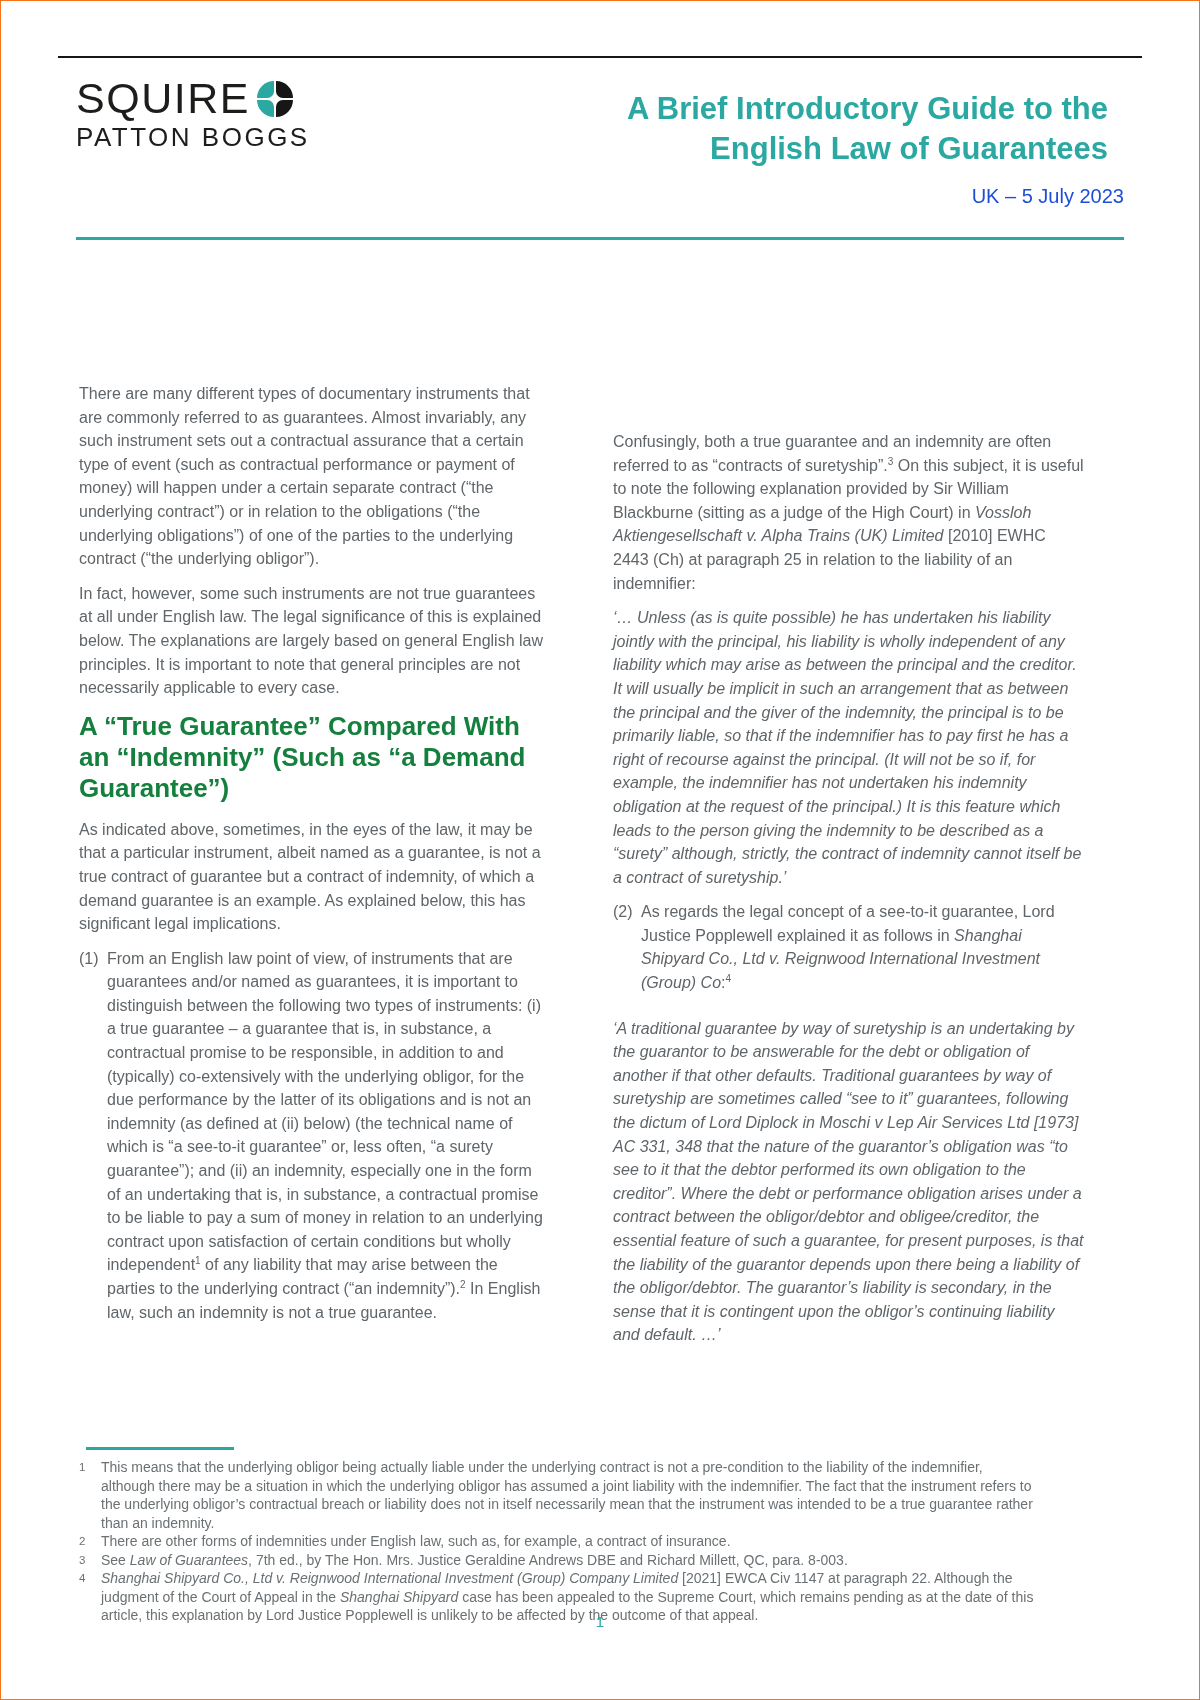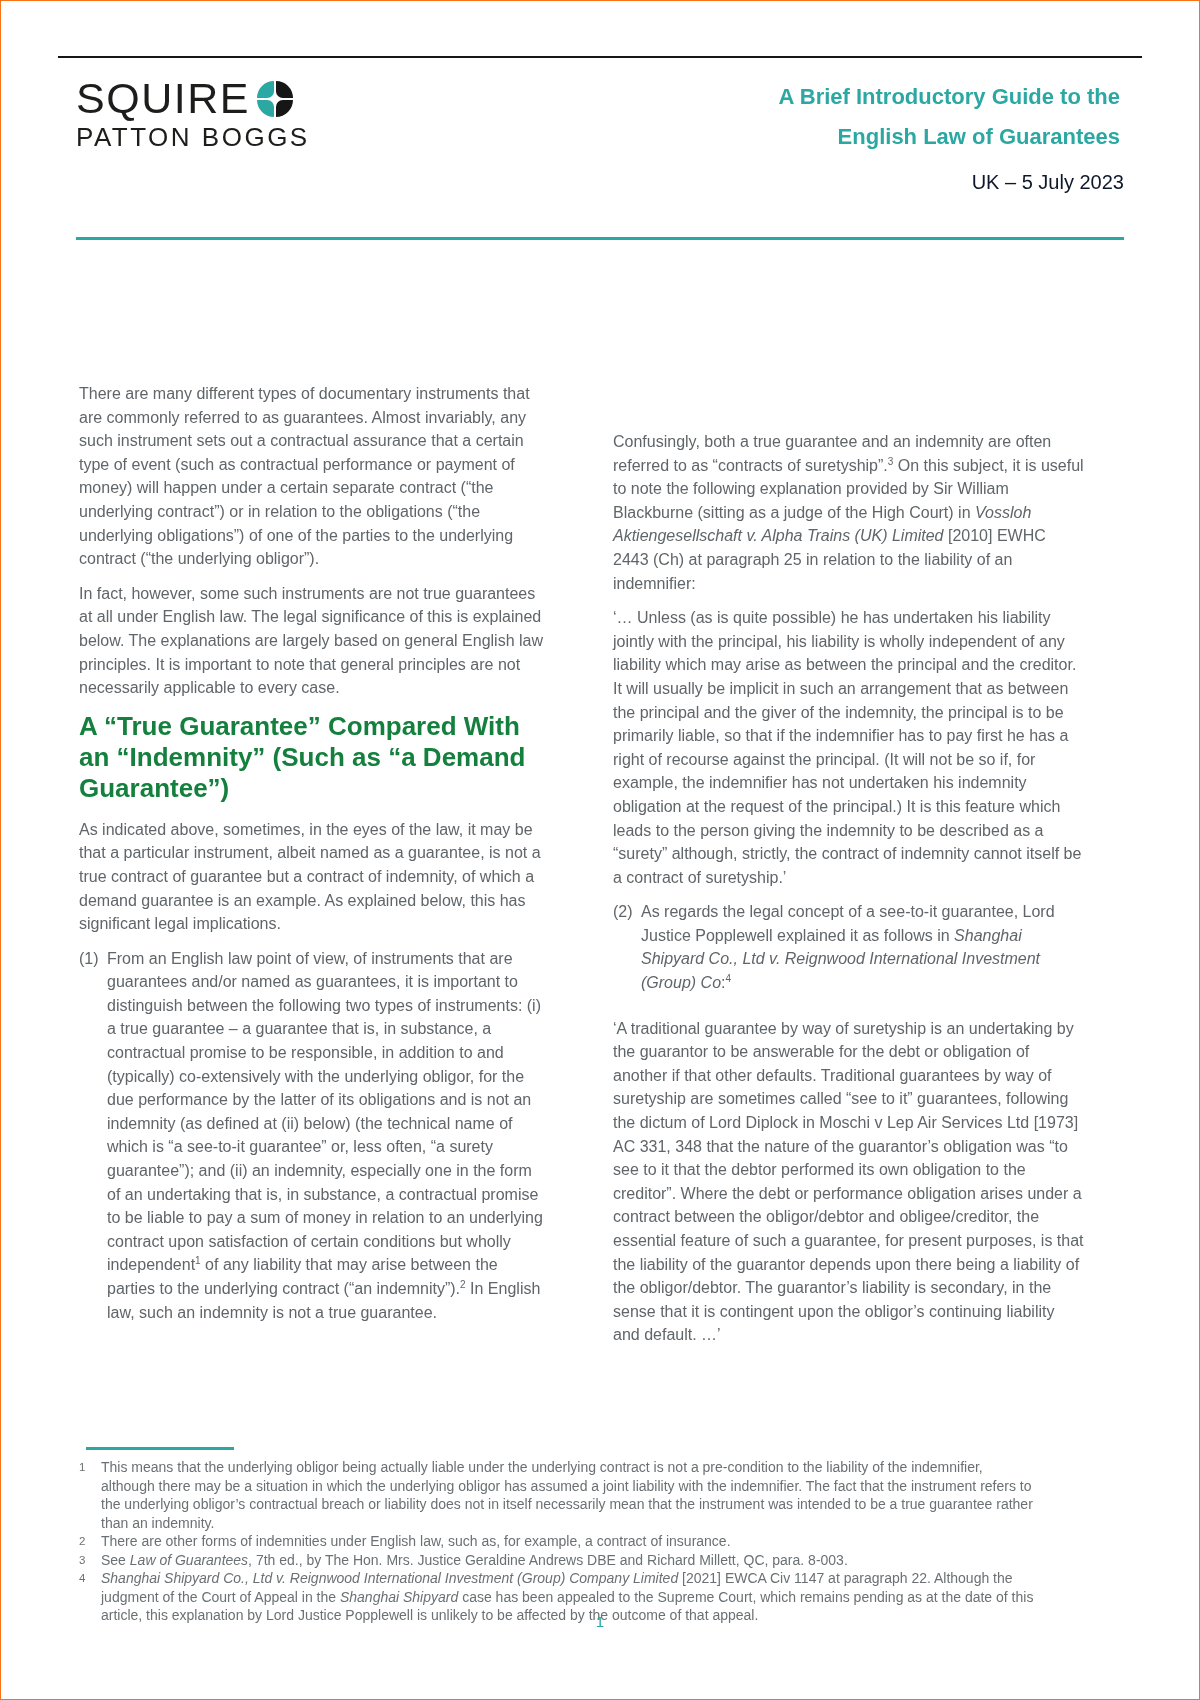--- a/index.html
+++ b/index.html
@@ -15,22 +15,22 @@
   .logo-row { display:flex; align-items:center; }
   .logo-squire { font-size:43px; letter-spacing:1.5px; line-height:1; }
   .logo-mark { display:inline-block; width:36px; height:36px; position:relative; margin-left:7px; }
   .petal { position:absolute; width:17px; height:17px; }
   .petal.tl { left:0; top:0; background:#2aa8a1; border-radius:100% 0 40% 0; }
   .petal.tr { right:0; top:0; background:#161616; border-radius:0 100% 0 40%; }
   .petal.bl { left:0; bottom:0; background:#2aa8a1; border-radius:0 40% 0 100%; }
   .petal.br { right:0; bottom:0; background:#161616; border-radius:40% 0 100% 0; }
   .logo-pb { font-size:26px; letter-spacing:2.5px; margin-top:4px; line-height:1; }
   .title-block { position:absolute; right:75px; top:72px; text-align:right; }
-  .doc-title { margin:4px; font-size:22px; line-height:40px; font-weight:bold; color:#2aa8a1; }
-  .dateline { margin-top:14px; font-size:20px; color:#0f172a; }
+  .doc-title { margin:16px; font-size:31px; line-height:40px; font-weight:bold; color:#2aa8a1; }
+  .dateline { margin-top:14px; font-size:20px; color:#1d4ed8; }
   .teal-rule { position:absolute; left:75px; right:75px; top:236px; height:3px; background:#2aa8a1; }
 
   
   .intro {
     position:absolute; left:78px; right:70px; top:282px;
     font-size:22px; line-height:31.5px; color:#5ab8b0; margin:0;
   }
 
   
   .col-left  { position:absolute; left:78px;  top:381px; width:466px; }
@@ -39,21 +39,21 @@
     font-size:16px; line-height:23.6px; margin:0 0 11px;
   }
   .section-heading {
     font-size:26px; line-height:31px; font-weight:bold; color:#15803d;
     margin:9px 0 14px; max-width:448px;
   }
   .item { display:flex; margin:0 0 11px; }
   .item-num { flex:none; width:28px; font-size:16px; line-height:23.6px; }
   .item-body { flex:1; margin:0; }
   .indent { margin-left:28px; }
-  .quote { }
+  .quote { font-style:italic; }
   .case { font-style:italic; }
   sup { font-size:10px; line-height:0; vertical-align:super; }
 
   
   .fn-rule { position:absolute; left:85px; top:1446px; width:148px; height:2.5px; background:#2aa8a1; }
   .footnotes { position:absolute; left:78px; top:1457px; width:960px; }
   .fn { display:flex; color:#6a7073; }
   .fn-num { flex:none; width:22px; font-size:11.5px; line-height:18.5px; }
   .fn-text { flex:1; font-size:14px; line-height:18.5px; }
 

